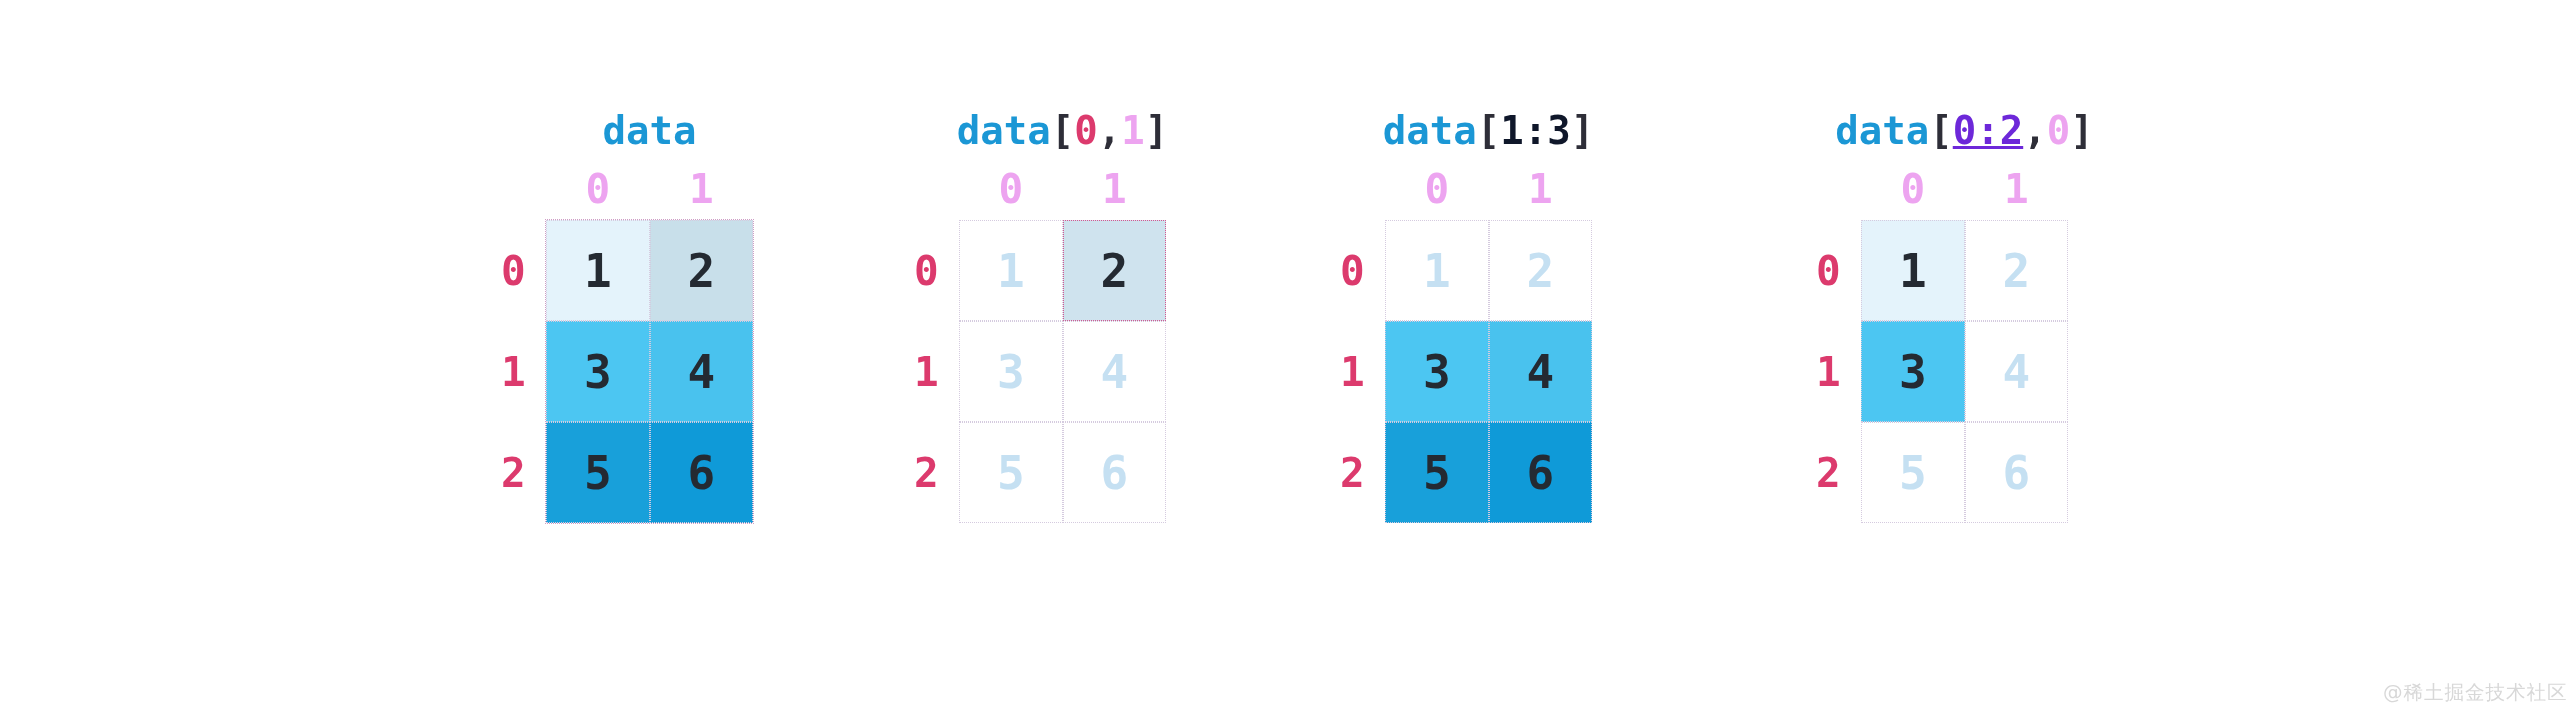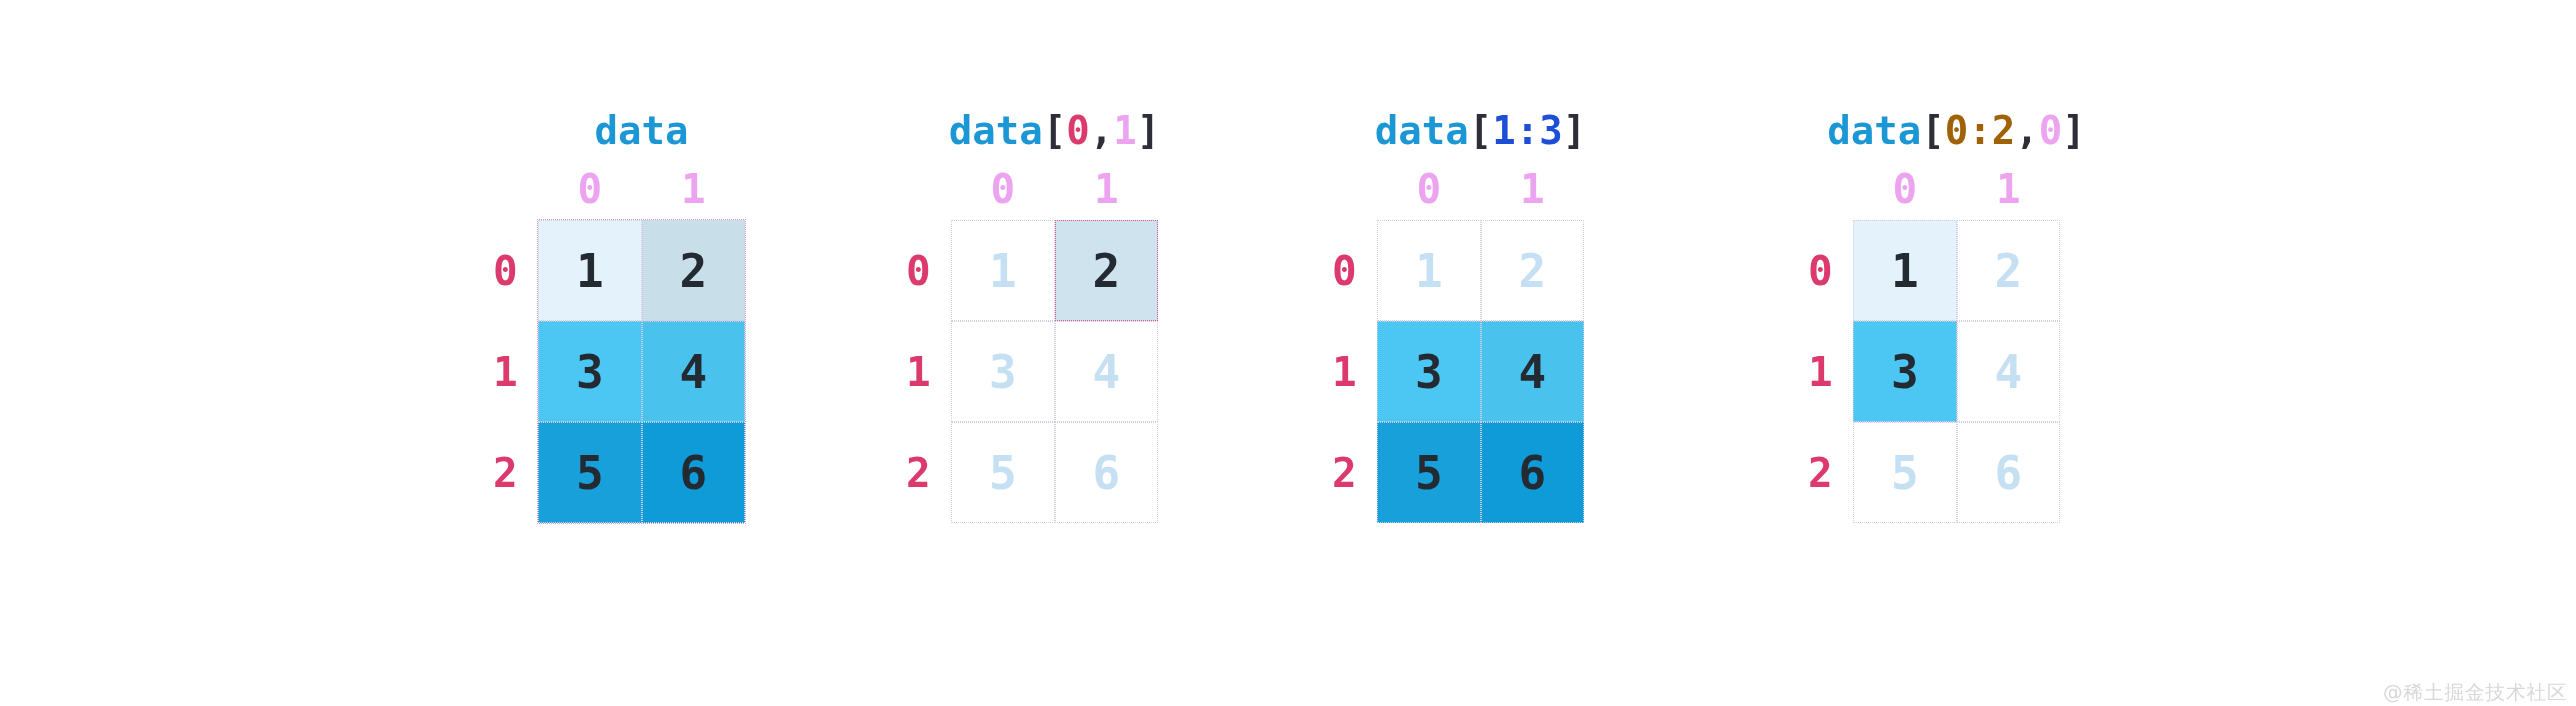--- a/index.html
+++ b/index.html
@@ -3,21 +3,21 @@
 <meta charset="utf-8">
 <style>
   html,body{margin:0;padding:0;}
   .canvas{
     position:relative;
     width:2576px;height:706px;
     background:var(--background,#ffffff);
     overflow:hidden;
     font-family:"DejaVu Sans Mono","Liberation Mono",monospace;
   }
-  .diagram{position:absolute;top:101px;width:258px;height:426px;}
+  .diagram{position:absolute;top:101px;width:258px;height:426px;margin-left:8px;}
   .title{
     position:absolute;left:51px;top:5.1px;width:207px;height:49px;
     display:flex;justify-content:center;align-items:center;
     white-space:nowrap;font-size:39px;font-weight:bold;line-height:49px;
   }
   .colheads{
     position:absolute;left:51px;top:57px;width:207px;height:62px;
     display:flex;align-items:flex-end;
   }
   .colhead{
@@ -102,21 +102,21 @@
       <div class="cell" style="color: rgb(197, 224, 242); background: rgb(255, 255, 255);">4</div>
       <div class="cell" style="color: rgb(197, 224, 242); background: rgb(255, 255, 255);">5</div>
       <div class="cell" style="color: rgb(197, 224, 242); background: rgb(255, 255, 255);">6</div>
     </div>
   </div>
 
   <div class="diagram" style="left:1326px">
     <div class="title">
       <span style="color: rgb(27, 151, 213);">data</span>
         <span style="color: rgb(46, 46, 56);">[</span>
-        <span style="color: #1d4ed8;">1:3</span>
+        <span style="color: #0f172a;">1:3</span>
         <span style="color: rgb(46, 46, 56);">]</span>
     </div>
     <div class="colheads">
       <span class="colhead">0</span>
       <span class="colhead">1</span>
     </div>
     <div class="rowlabels">
       <div class="rowlabel">0</div>
       <div class="rowlabel">1</div>
       <div class="rowlabel">2</div>
@@ -128,21 +128,21 @@
       <div class="cell" style="color: rgb(36, 42, 50); background: rgb(73, 194, 238);">4</div>
       <div class="cell" style="color: rgb(36, 42, 50); background: rgb(24, 160, 218);">5</div>
       <div class="cell" style="color: rgb(36, 42, 50); background: rgb(15, 154, 216);">6</div>
     </div>
   </div>
 
   <div class="diagram" style="left:1802px">
     <div class="title">
       <span style="color: rgb(27, 151, 213);">data</span>
         <span style="color: rgb(46, 46, 56);">[</span>
-        <span style="color: #a16207;">0:2</span>
+        <span style="color: #6d28d9; text-decoration: underline;">0:2</span>
         <span style="color: rgb(46, 46, 56);">,</span>
         <span style="color: rgb(237, 164, 240);">0</span>
         <span style="color: rgb(46, 46, 56);">]</span>
     </div>
     <div class="colheads">
       <span class="colhead">0</span>
       <span class="colhead">1</span>
     </div>
     <div class="rowlabels">
       <div class="rowlabel">0</div>

